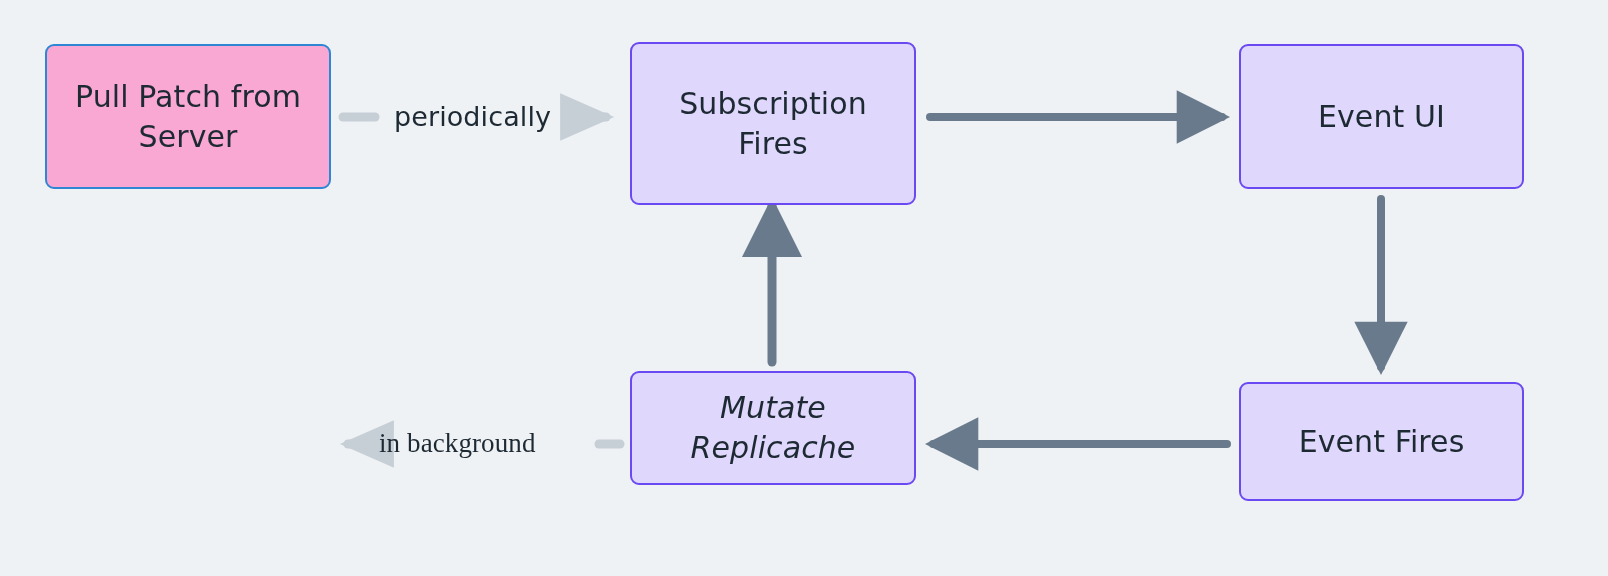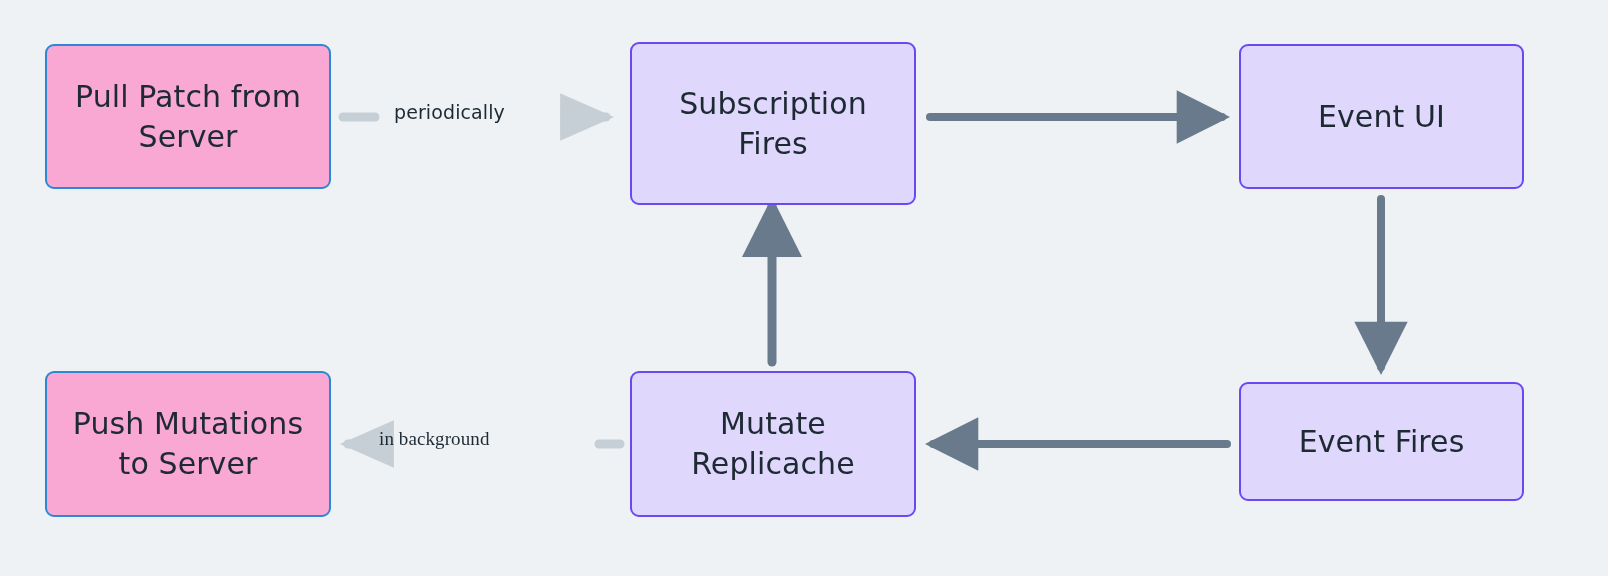--- a/index.html
+++ b/index.html
@@ -51,38 +51,38 @@
   .node.purple {
     background: #e0d8fc;
     border-color: #6a49f2;
   }
 
   
   #node-pull-patch      { left: 45px;   top: 44px;  width: 286px; height: 145px; }
   #node-subscription    { left: 630px;  top: 42px;  width: 286px; height: 163px; }
   #node-render-ui       { left: 1239px; top: 44px;  width: 285px; height: 145px; }
   #node-push-mutations  { left: 45px;   top: 371px; width: 286px; height: 146px; }
-  #node-mutate          { left: 630px;  top: 371px; width: 286px; height: 146px; }
+  #node-mutate          { left: 630px;  top: 371px; width: 286px; height: 114px; font-style: italic; }
   #node-event-fires     { left: 1239px; top: 382px; width: 285px; height: 119px; }
 
   
   #edge-layer {
     position: absolute;
     left: 0;
     top: 0;
     width: 1608px;
     height: 576px;
     pointer-events: none;
   }
 
   
   .edge-label {
     position: absolute;
     color: #1e2a33;
-    font-size: 19px;
+    font-size: 27px;
     white-space: nowrap;
     letter-spacing: 0.1px;
   }
   #edge-label-periodically { left: 394px; top: 101px; }
   #edge-label-in-background { left: 379px; top: 428px; font-family: Liberation Serif, serif; }
 </style>
 </head>
 <body>
 
 <div id="diagram-root">
@@ -131,24 +131,20 @@
 
   <div class="node purple" id="node-subscription">
     <span class="node-label">Subscription
 Fires</span>
   </div>
 
   <div class="node purple" id="node-render-ui">
     <span class="node-label">Event UI</span>
   </div>
 
-  <div class="node blue" id="node-push-mutations">
-    <span class="node-label">Push Mutations
-to Server</span>
-  </div>
 
   <div class="node purple" id="node-mutate">
     <span class="node-label">Mutate
 Replicache</span>
   </div>
 
   <div class="node purple" id="node-event-fires">
     <span class="node-label">Event Fires</span>
   </div>
 

